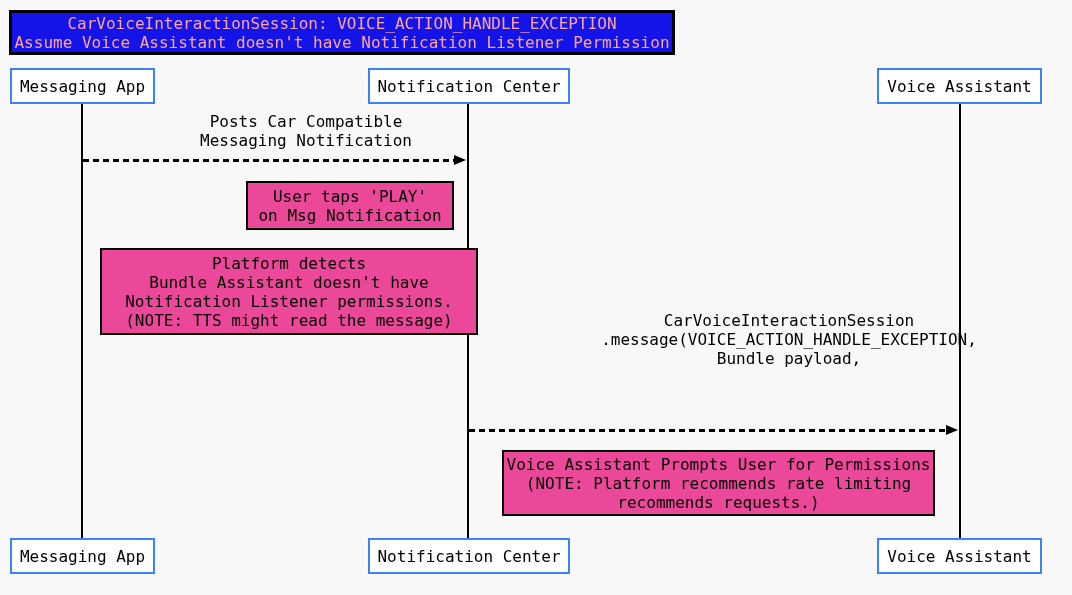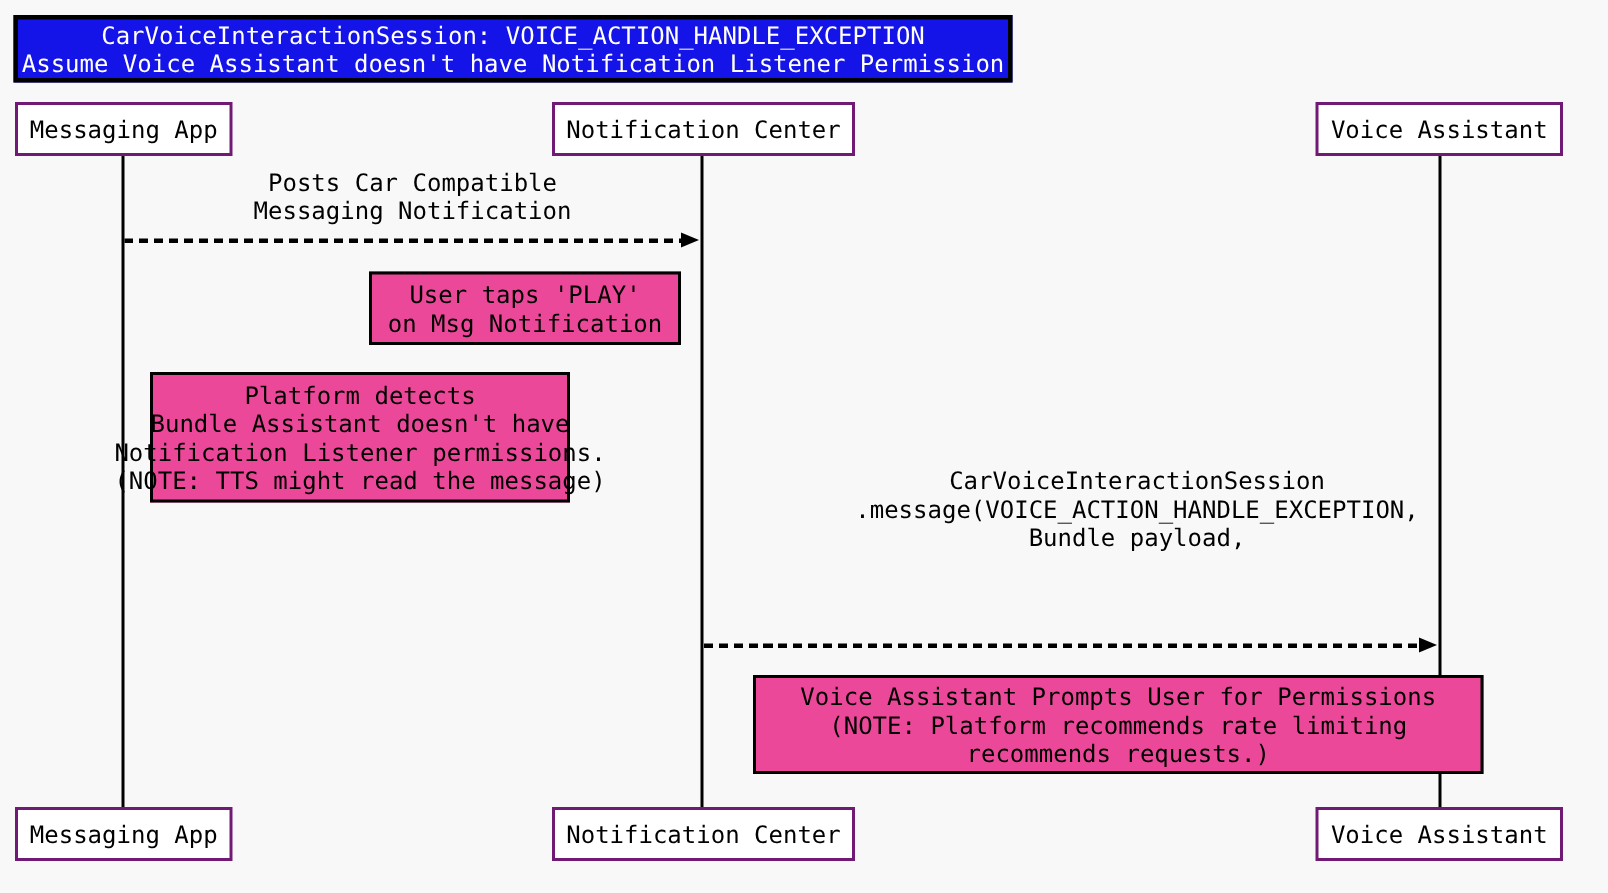--- a/index.html
+++ b/index.html
@@ -27,21 +27,21 @@
     display: flex;
     flex-direction: column;
     align-items: center;
     justify-content: center;
     white-space: nowrap;
   }
   .pbox {
     position: absolute;
     height: 36px;
     box-sizing: border-box;
-    border: 2px solid #701a75;
+    border: 2px solid #3b82f6;
     background: #ffffff;
     display: flex;
     align-items: center;
     justify-content: center;
     white-space: nowrap;
   }
   .lifeline {
     position: absolute;
     top: 104px;
     height: 434px;
@@ -57,40 +57,41 @@
     flex-direction: column;
     align-items: center;
     justify-content: center;
     text-align: center;
     white-space: nowrap;
   }
   .msg-label {
     position: absolute;
     text-align: center;
     white-space: nowrap;
+    padding-left: 31px;
   }
   .arrow-line {
     position: absolute;
     height: 3px;
     background: repeating-linear-gradient(90deg, #000 0 6px, transparent 6px 10px);
   }
   .arrow-head {
     position: absolute;
     width: 0; height: 0;
     border-top: 5px solid transparent;
     border-bottom: 5px solid transparent;
     border-left: 12px solid #000;
   }
 </style>
 </head>
 <body>
 
 <div class="stage" style="background: rgb(248, 248, 248);">
 
-  <div class="title-box" style="background: rgb(20, 20, 232); color: #ffffff;">
+  <div class="title-box" style="background: rgb(20, 20, 232); color: #fca5a5;">
     <div>CarVoiceInteractionSession: VOICE_ACTION_HANDLE_EXCEPTION</div>
     <div>Assume Voice Assistant doesn't have Notification Listener Permission</div>
   </div>
 
   <div class="pbox" style="left:10px; top:68px; width:145px;">
     <span>Messaging App</span>
   </div>
   <div class="pbox" style="left:368px; top:68px; width:202px;">
     <span>Notification Center</span>
   </div>
@@ -107,36 +108,36 @@
     <div>Messaging Notification</div>
   </div>
   <div class="arrow-line" style="left:83px; top:159px; width:371px;"></div>
   <div class="arrow-head" style="left:454px; top:155px;"></div>
 
   <div class="note" style="left:246px; top:181px; width:208px; height:49px;">
     <div>User taps 'PLAY'</div>
     <div>on Msg Notification</div>
   </div>
 
-  <div class="note" style="left:100px; top:248px; width:280px; height:87px;">
+  <div class="note" style="left:100px; top:248px; width:378px; height:87px;">
     <div>Platform detects</div>
     <div>Bundle Assistant doesn't have</div>
     <div>Notification Listener permissions.</div>
     <div>(NOTE: TTS might read the message)</div>
   </div>
 
   <div class="msg-label" style="left:468px; top:311px; width:580px;">
     <div>CarVoiceInteractionSession</div>
     <div>.message(VOICE_ACTION_HANDLE_EXCEPTION,</div>
     <div>Bundle payload,</div>
   </div>
   <div class="arrow-line" style="left:469px; top:429px; width:477px;"></div>
   <div class="arrow-head" style="left:946px; top:425px;"></div>
 
-  <div class="note" style="left:502px; top:450px; width:487px; height:66px;text-align:right;">
+  <div class="note" style="left:502px; top:450px; width:433px; height:66px;text-align:right;">
     <div>Voice Assistant Prompts User for Permissions</div>
     <div>(NOTE: Platform recommends rate limiting</div>
     <div>recommends requests.)</div>
   </div>
 
   <div class="pbox" style="left:10px; top:538px; width:145px;">
     <span>Messaging App</span>
   </div>
   <div class="pbox" style="left:368px; top:538px; width:202px;">
     <span>Notification Center</span>

